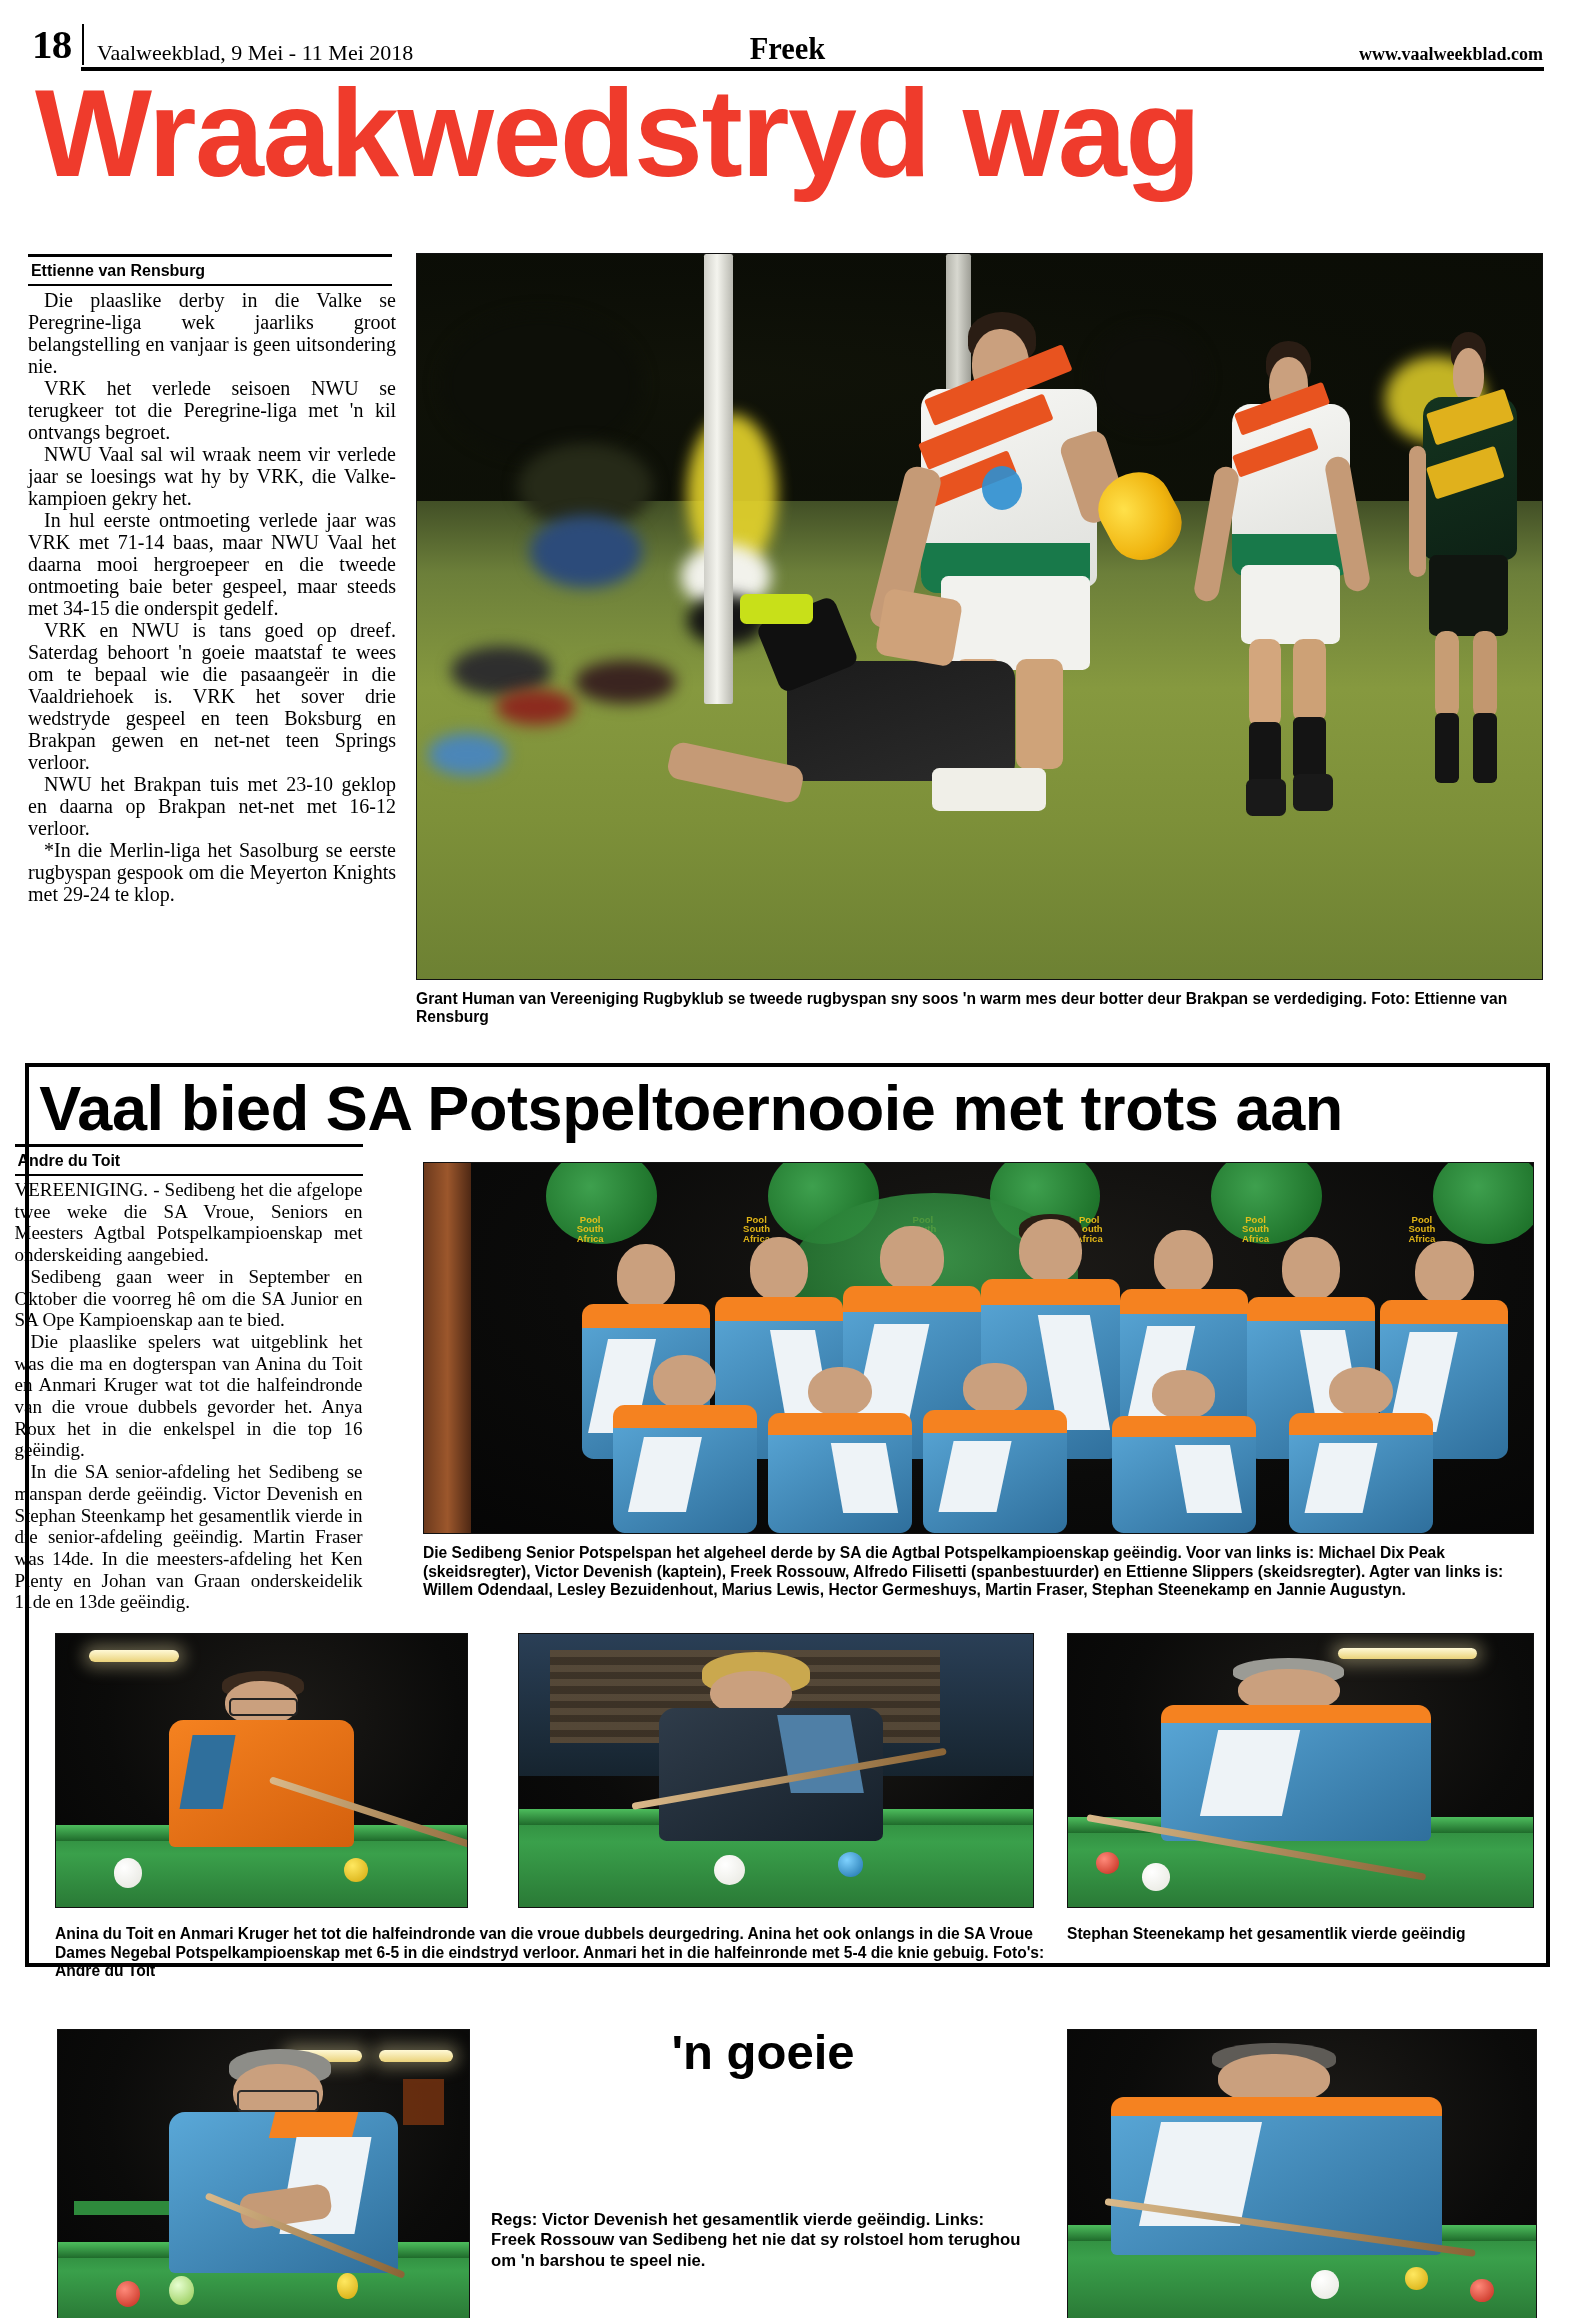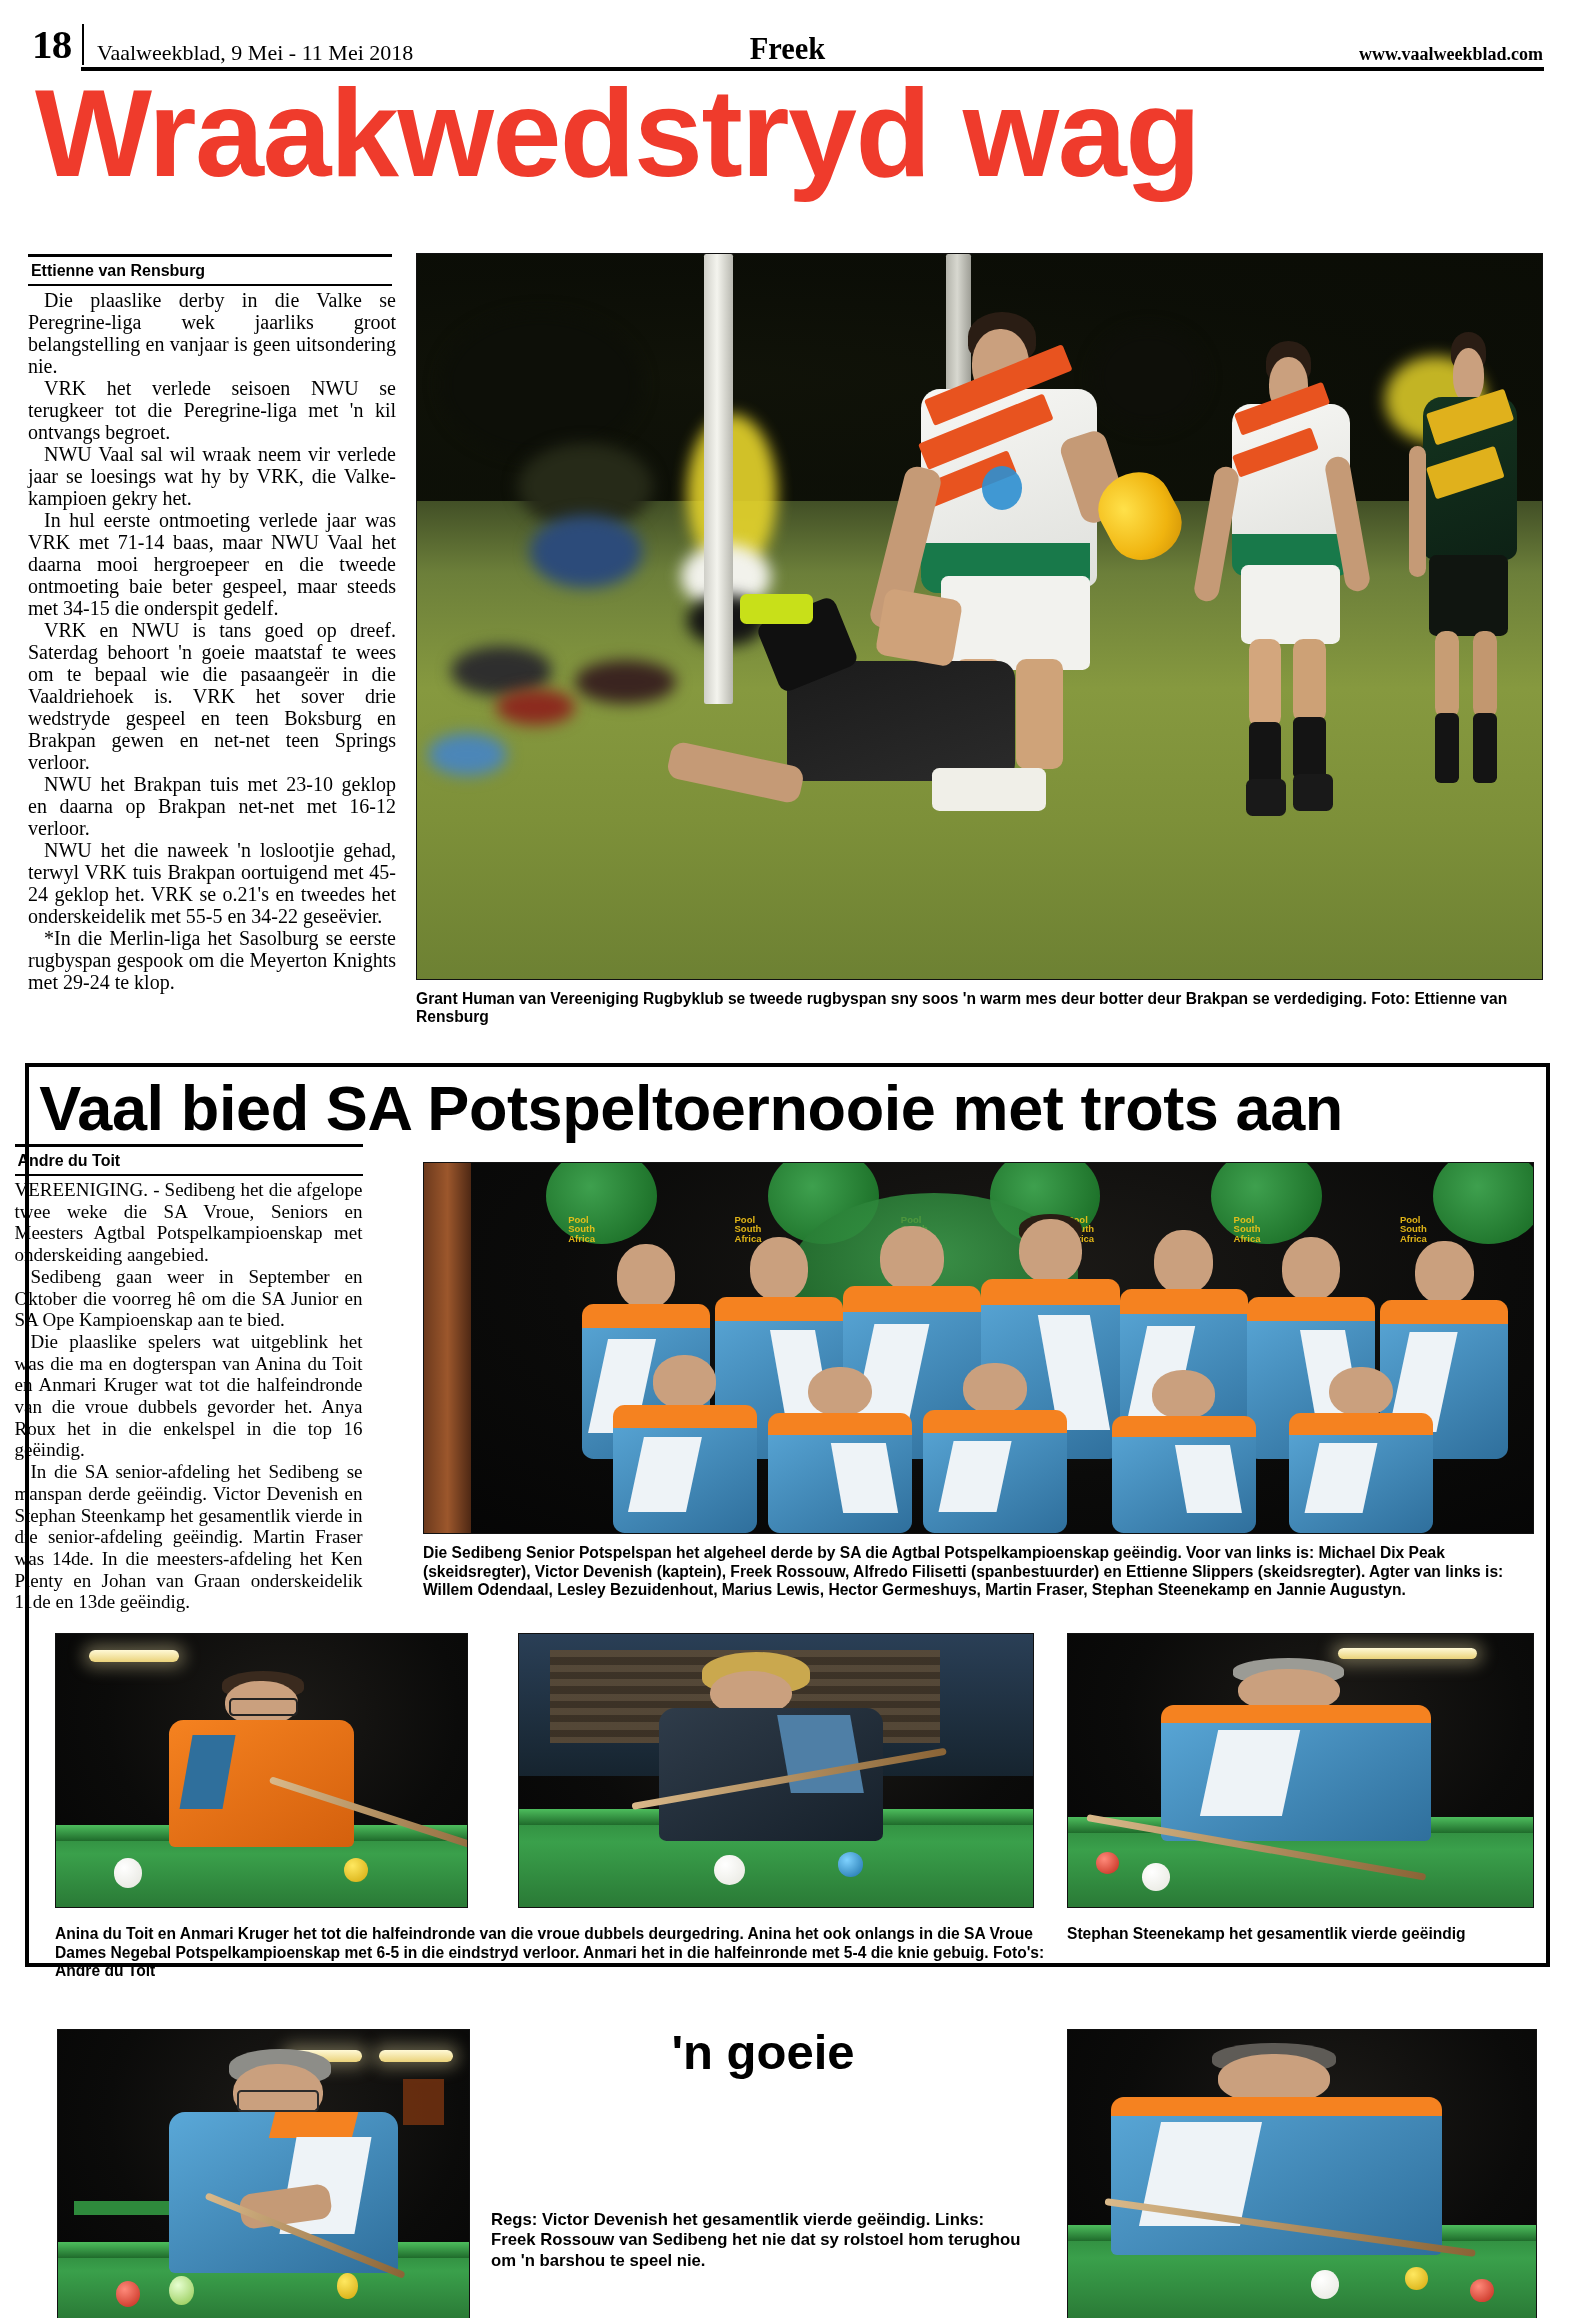--- a/index.html
+++ b/index.html
@@ -342,20 +342,21 @@
     background: linear-gradient(180deg,#fff9d6,#ead27a);
     box-shadow: 0 0 16px 5.8px rgba(255,240,180,.35);
   }
   .backdrop-logo {
     position:absolute;
     color:#f5c518;
     font-family:"Liberation Sans", sans-serif;
     font-weight:bold;
     font-size:9.5px;
     line-height:9.5px;
+    text-align:center;
     opacity:.9;
   }
   .bd-green {
     position:absolute; border-radius:50%;
     background: radial-gradient(circle at 40% 40%, #3ea04e, #14641f);
   }
 </style>
 </head>
 <body>
 
@@ -378,21 +379,20 @@
     <div class="byline-rule-bot"></div>
   </div>
 
   <div class="a1-body">
     <p>Die plaaslike derby in die Valke se Peregrine-liga wek jaarliks groot belangstelling en vanjaar is geen uitsondering nie.</p>
     <p>VRK het verlede seisoen NWU se terugkeer tot die Peregrine-liga met 'n kil ontvangs begroet.</p>
     <p>NWU Vaal sal wil wraak neem vir verlede jaar se loesings wat hy by VRK, die Valke-kampioen gekry het.</p>
     <p>In hul eerste ontmoeting verlede jaar was VRK met 71-14 baas, maar NWU Vaal het daarna mooi hergroepeer en die tweede ontmoeting baie beter gespeel, maar steeds met 34-15 die onderspit gedelf.</p>
     <p>VRK en NWU is tans goed op dreef. Saterdag behoort 'n goeie maatstaf te wees om te bepaal wie die pasaangeër in die Vaaldriehoek is. VRK het sover drie wedstryde gespeel en teen Boksburg en Brakpan gewen en net-net teen Springs verloor.</p>
     <p>NWU het Brakpan tuis met 23-10 geklop en daarna op Brakpan net-net met 16-12 verloor.</p>
-    <p>NWU het die naweek 'n loslootjie gehad, terwyl VRK tuis Brakpan oortuigend met 45-24 geklop het. VRK se o.21's en tweedes het onderskeidelik met 55-5 en 34-22 geseëvier.</p>
     <p>*In die Merlin-liga het Sasolburg se eerste rugbyspan gespook om die Meyerton Knights met 29-24 te klop.</p>
   </div>
 
   <div class="a1-photo">
     <div class="rug-bg"></div>
     <div class="rug-blur-dark"></div>
 
     <div class="blob" style="left:2%;top:8%;width:18%;height:20%;background:#0d0f08;"></div>
     <div class="blob" style="left:9%;top:26%;width:12%;height:12%;background:#262a18;"></div>
     <div class="blob" style="left:24%;top:22%;width:8%;height:22%;background:#e7d52c;opacity:.9;"></div>

